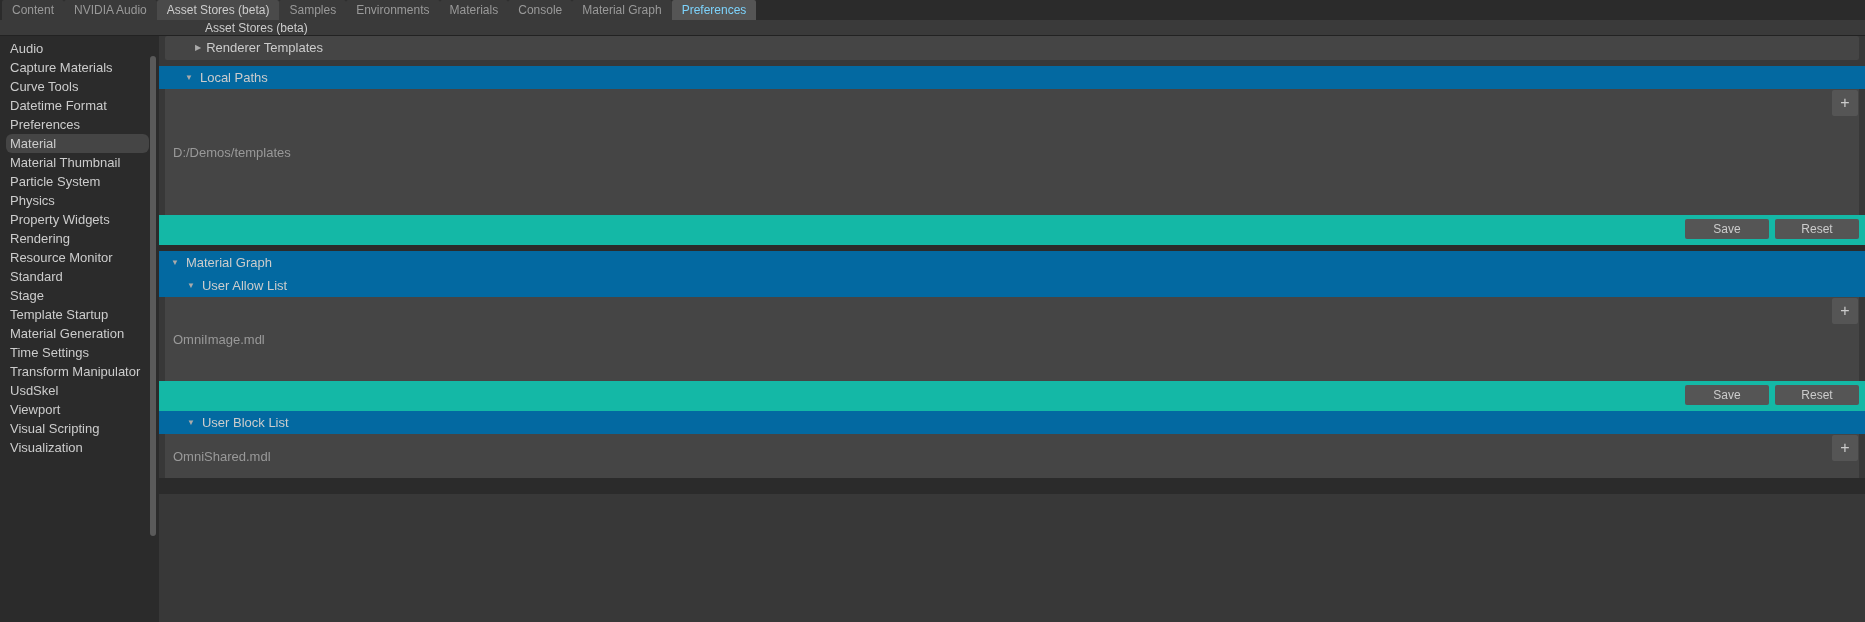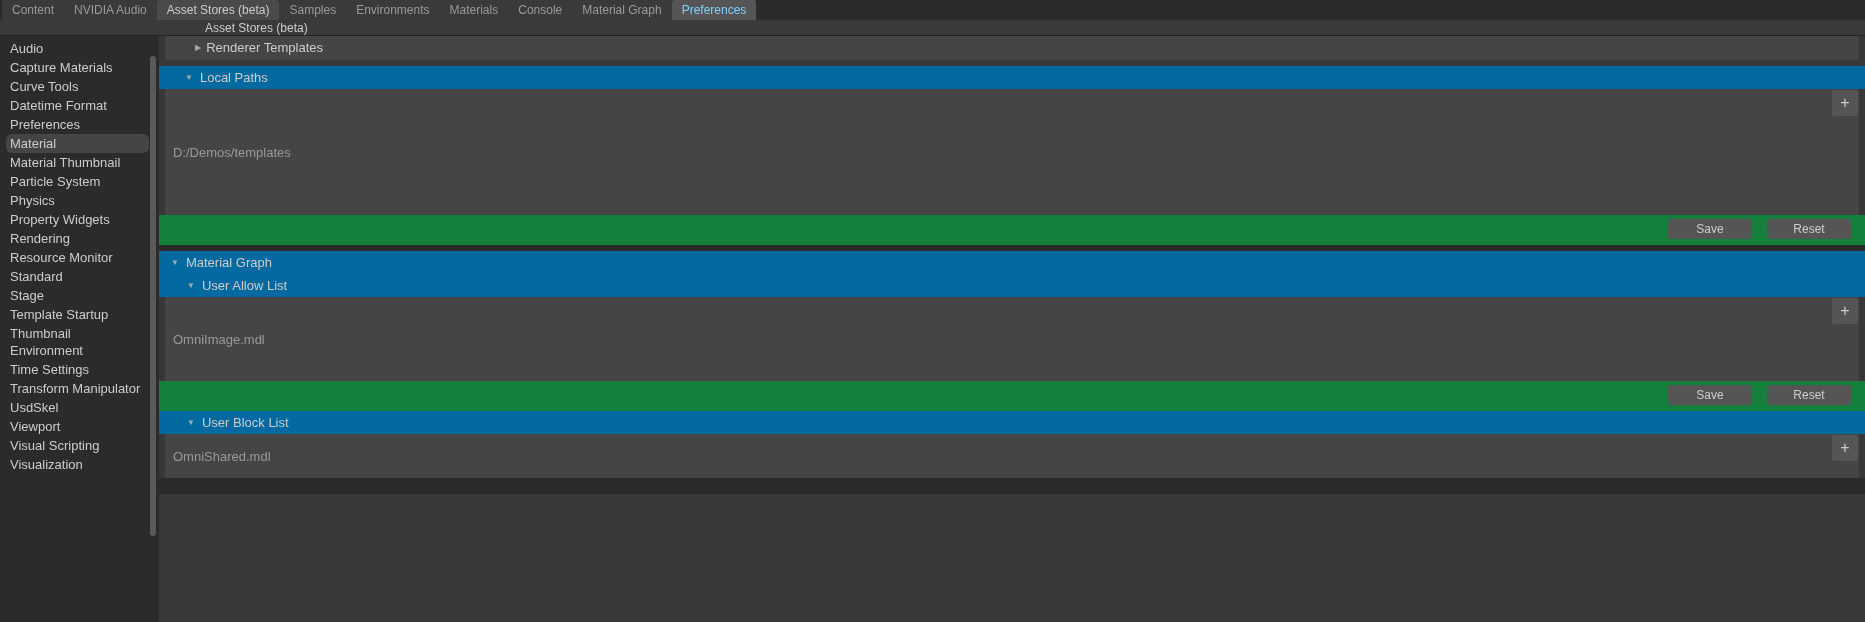--- a/index.html
+++ b/index.html
@@ -31,21 +31,21 @@
 .panel-head { display: flex; align-items: center; padding: 4px 10px; background: #0369a1; color: #ccc; font-size: 13px; }
 .panel-head.expanded::before { content: "▼"; font-size: 8px; margin-right: 7px; color: #aaa; }
 .panel-head.inner { padding-left: 28px; }
 
 .inputbox { background: #454545; margin: 0 6px; display: flex; align-items: flex-start; }
 .textfield { flex: 1; background: #454545; color: #999; border: none; padding: 6px 8px; font-size: 13px; height: 126px; resize: none; }
 .textfield.short { height: 84px; }
 .textfield.tiny { height: 44px; }
 .addbtn { width: 26px; height: 26px; background: #555; color: #ccc; display: flex; align-items: center; justify-content: center; cursor: pointer; margin: 1px 1px 0 0; border-radius: 2px; font-size: 16px; }
 
-.btnrow { display: flex; justify-content: flex-end; gap: 15px; padding: 4px 14px 6px 0; background: #15803d; }
+.btnrow { display: flex; justify-content: flex-end; gap: 6px; padding: 4px 6px 6px 0; background: #14b8a6; }
 .btn { background: #555; color: #ccc; border: none; padding: 3px 0; width: 84px; text-align: center; cursor: pointer; font-size: 12px; border-radius: 2px; }
 
 .spacer { height: 6px; background: #2b2b2b; }
 .bottom-pad { height: 16px; background: #2b2b2b; }
 </style>
 </head>
 <body>
 
 <div class="tabbar" id="tabbar">
     <div class="tab">Content</div>
@@ -71,21 +71,21 @@
       <div class="side-item selected">Material</div>
       <div class="side-item">Material Thumbnail</div>
       <div class="side-item">Particle System</div>
       <div class="side-item">Physics</div>
       <div class="side-item">Property Widgets</div>
       <div class="side-item">Rendering</div>
       <div class="side-item">Resource Monitor</div>
       <div class="side-item">Standard</div>
       <div class="side-item">Stage</div>
       <div class="side-item">Template Startup</div>
-      <div class="side-item">Thumbnail Environment</div>
+      <div class="side-item">Material Generation</div>
       <div class="side-item">Time Settings</div>
       <div class="side-item">Transform Manipulator</div>
       <div class="side-item">UsdSkel</div>
       <div class="side-item">Viewport</div>
       <div class="side-item">Visual Scripting</div>
       <div class="side-item">Visualization</div>
     </div>
   <div class="scrolltrack">
       <div class="scrollthumb"></div>
     </div>

